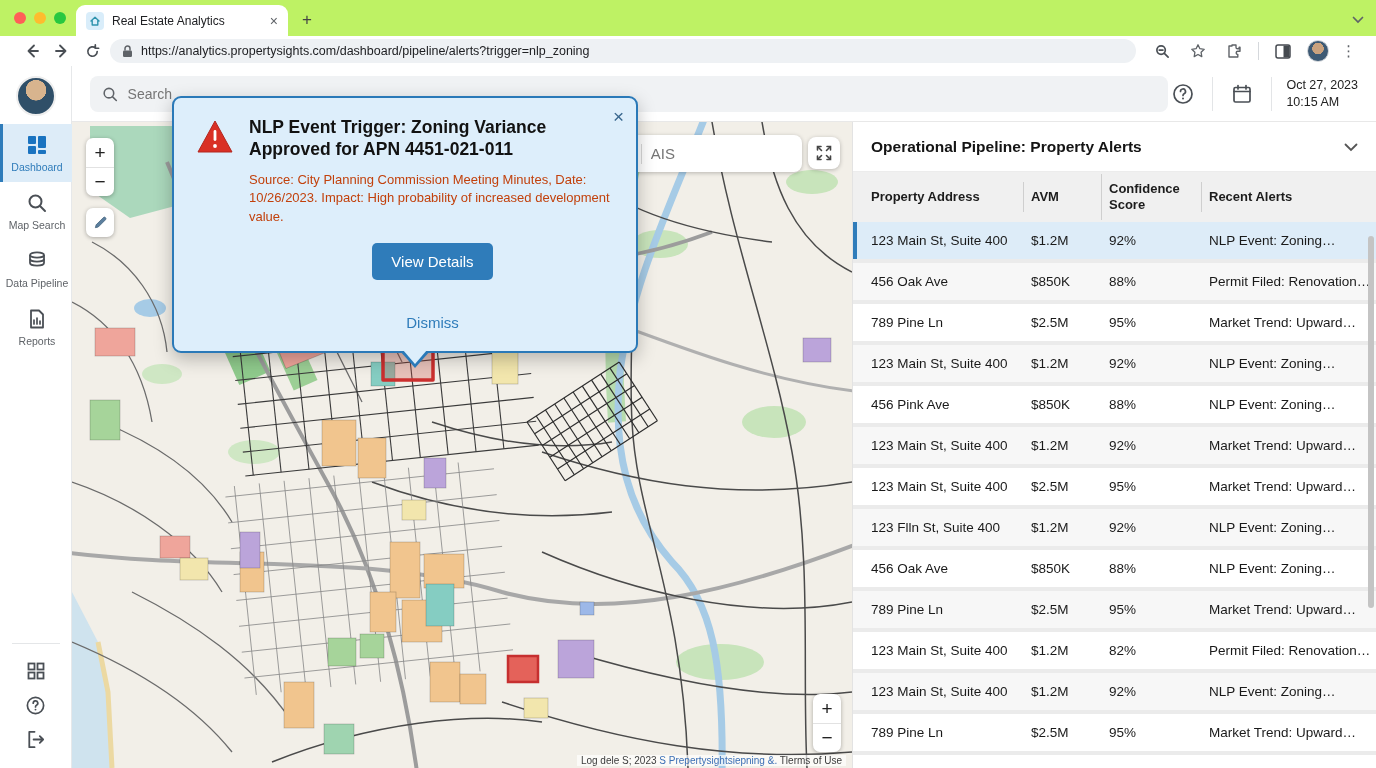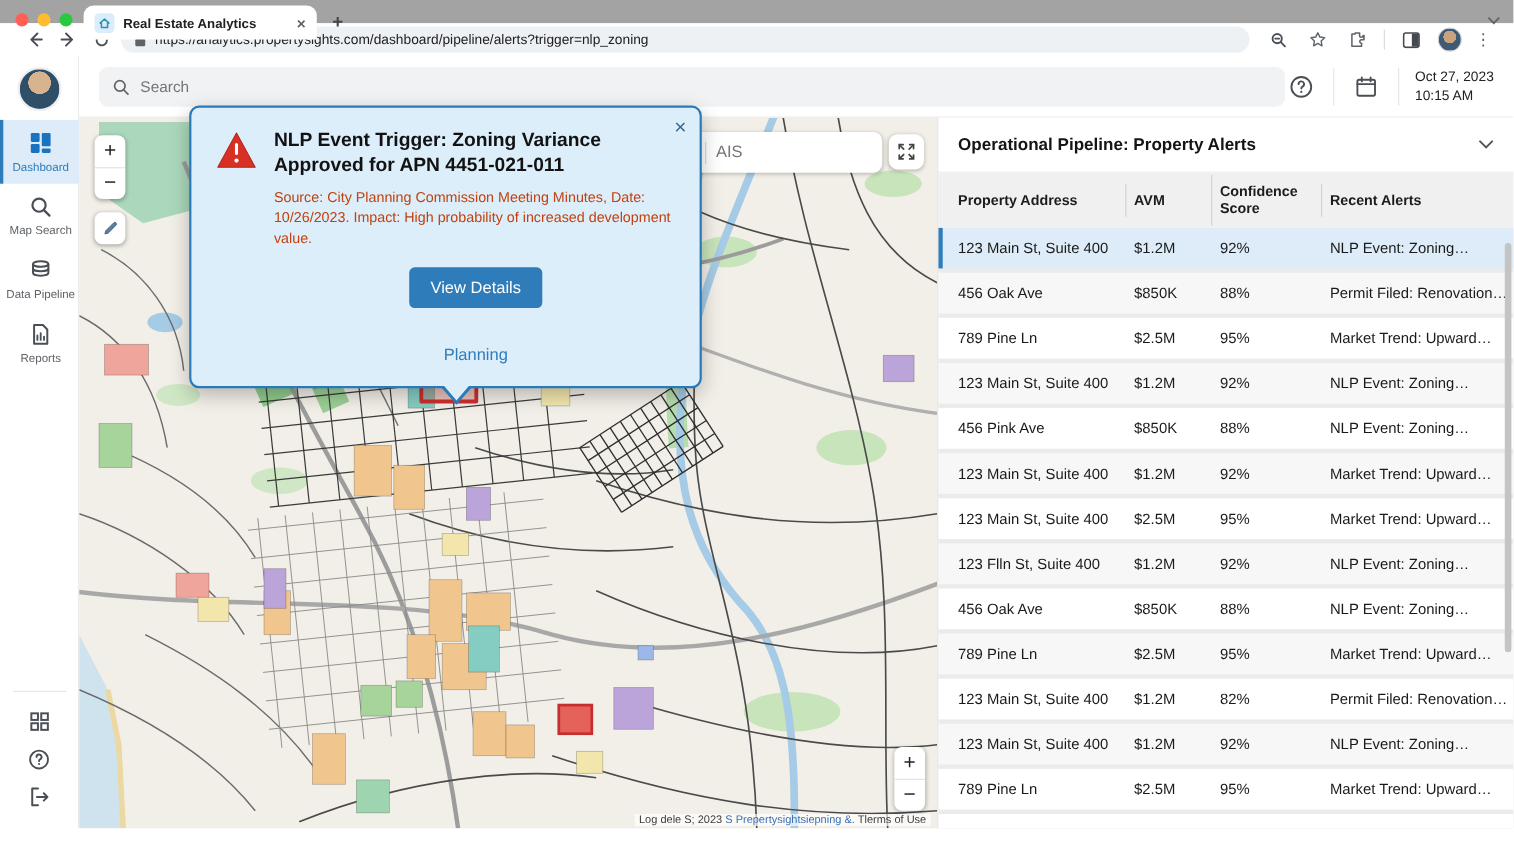--- a/index.html
+++ b/index.html
@@ -1,21 +1,21 @@
 <!DOCTYPE html>
 <html style="--accent: #2f7cba; --selected-bg: #ddecf8; --popup-bg: #ddeefb; --popup-border: #2a79b8; --alert-red: #d93025;"><head>
 <meta charset="utf-8">
 <style>
   * { margin:0; padding:0; box-sizing:border-box; }
   html,body { width:1376px; height:768px; overflow:hidden;
     font-family:"Liberation Sans", sans-serif; background:#fff; }
   .page { position:relative; width:1376px; height:768px; }
 
   
-  .tabstrip { height:21px; background:#a3a3a3; display:flex; align-items:flex-end; position:relative;font-weight:bold; }
+  .tabstrip { height:36px; background:#bef264; display:flex; align-items:flex-end; position:relative; }
   .traffic { display:flex; gap:8px; position:absolute; left:14px; top:12px; }
   .light { width:12px; height:12px; border-radius:50%; }
   .light.red{ background:#ff5f57; } .light.yellow{ background:#febc2e; } .light.green{ background:#28c840; }
   .tab { position:absolute; left:76px; top:5px; width:212px; height:31px; background:#fff;
     border-radius:9px 9px 0 0; display:flex; align-items:center; padding:0 10px; gap:8px; }
   .favicon { width:18px; height:18px; border-radius:4px; background:#d9edfa; display:flex; align-items:center; justify-content:center; flex:0 0 auto; }
   .tab-title { font-size:12px; color:#202124; flex:1; white-space:nowrap; overflow:hidden; }
   .tab-close { font-size:14px; color:#5f6368; cursor:pointer; line-height:1; }
   .newtab { position:absolute; left:295px; top:8px; width:24px; height:24px; display:flex; align-items:center;
     justify-content:center; font-size:17px; color:#444; border-radius:50%; }
@@ -612,21 +612,21 @@
       <svg width="38" height="36" viewBox="0 0 38 36" style="flex:0 0 auto; margin-top:3px">
         <path d="M19 2 L36 33 H2 Z" fill="#d93025" stroke="#b3261e" stroke-width="1" stroke-linejoin="round"></path>
         <rect x="17.6" y="11" width="2.8" height="11" rx="1.4" fill="#fff"></rect>
         <circle cx="19" cy="27" r="1.9" fill="#fff"></circle>
       </svg>
       <div class="popup-text">
         <div class="popup-title">NLP Event Trigger: Zoning Variance Approved for APN 4451-021-011</div>
         <div class="popup-body">Source: City Planning Commission Meeting Minutes, Date: 10/26/2023. Impact: High probability of increased development value.</div>
         <div class="popup-actions">
           <button class="btn-primary">View Details</button>
-          <span class="link-dismiss">Planning</span>
+          <span class="link-dismiss">Dismiss</span>
         </div>
       </div>
     </div>
     <div class="tail-border"></div>
     <div class="tail-fill"></div>
   </div>
 
 </div>
 
 </body></html>

